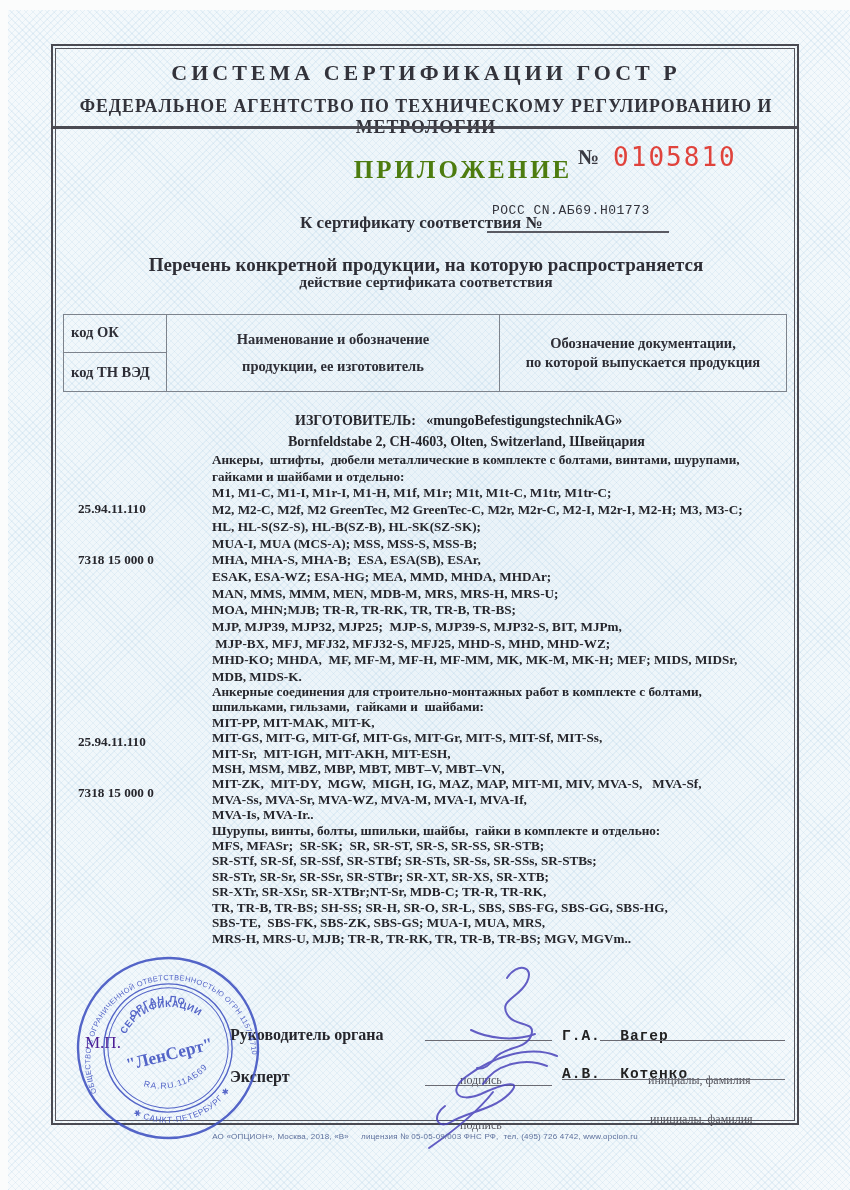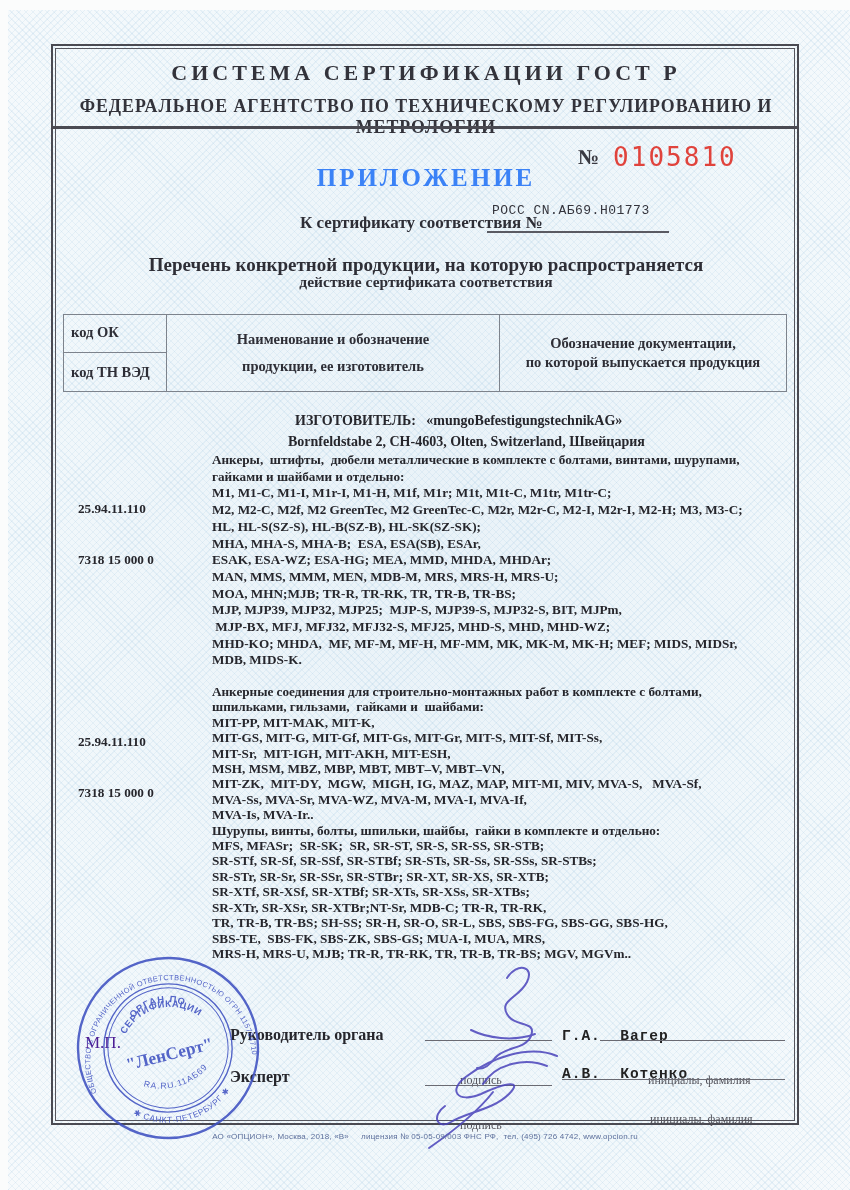--- a/index.html
+++ b/index.html
@@ -13,21 +13,21 @@
   .frame{position:absolute;left:51px;top:44px;width:744px;height:1077px;border:2.5px solid #4a4a52;}
   .frame-inner{position:absolute;inset:2px;border:1px solid #55555d;}
   .abs{position:absolute;}
   .ctr{left:57px;width:738px;text-align:center;}
   .hdr-title{top:60px;font-size:22px;font-weight:bold;letter-spacing:4px;color:#33333b;}
   .hdr-agency{top:96px;font-size:18px;font-weight:bold;letter-spacing:1px;color:#33333b;transform:scaleX(.99);}
   .hdr-rule{top:126px;left:53px;width:745px;height:2.5px;background:#4a4a52;}
   .formnum{top:142px;left:578px;display:flex;align-items:flex-start;gap:14px;}
   .formnum .nosign{font-size:21px;font-weight:bold;color:#3a3a42;margin-top:3px;}
   .formnum .digits{font-family:"DejaVu Sans Mono",monospace;font-size:26px;color:#e0433c;letter-spacing:2px;font-weight:500;}
-  .doc-title{top:164px;font-size:25px;font-weight:bold;letter-spacing:3px;color:#3b82f6;}
+  .doc-title{top:156px;font-size:25px;font-weight:bold;letter-spacing:3px;color:#4d7c0f;padding-left:37px;}
   .certline-label{top:213px;left:300px;font-size:17px;font-weight:bold;color:#2e2e36;}
   .certline-value{top:203px;left:492px;font-family:"Liberation Mono",monospace;font-size:13px;letter-spacing:.5px;color:#34343c;}
   .certline-rule{top:231px;left:487px;width:182px;height:1.5px;background:#5a5a62;}
   .subtitle1{top:254px;font-size:19px;font-weight:bold;color:#2e2e36;}
   .subtitle2{top:273px;font-size:15.5px;font-weight:bold;color:#2e2e36;}
   .tbl{top:302px;left:63px;width:724px;height:78px;border:1.5px solid #7d838c;display:flex;box-sizing:border-box;margin-top:12px;}
   .tbl-c1{width:102px;border-right:1.5px solid #7d838c;display:flex;flex-direction:column;}
   .tbl-c1a{height:38px;border-bottom:1.5px solid #7d838c;padding:8px 0 0 7px;box-sizing:border-box;}
   .tbl-c1b{flex:1;padding:10px 0 0 7px;box-sizing:border-box;}
   .tbl-c2{width:332px;border-right:1.5px solid #7d838c;display:flex;flex-direction:column;justify-content:center;text-align:center;gap:8px;}
@@ -106,20 +106,21 @@
     <div>7318 15 000 0</div>
   </div>
 
   <div class="abs plist plist1">
 
   <div class="pline">Анкеры,  штифты,  дюбели металлические в комплекте с болтами, винтами, шурупами,</div>
       <div class="pline">гайками и шайбами и отдельно:</div>
       <div class="pline">M1, M1-C, M1-I, M1r-I, M1-H, M1f, M1r; M1t, M1t-C, M1tr, M1tr-C;</div>
       <div class="pline">M2, M2-C, M2f, M2 GreenTec, M2 GreenTec-C, M2r, M2r-C, M2-I, M2r-I, M2-H; M3, M3-C;</div>
       <div class="pline">HL, HL-S(SZ-S), HL-B(SZ-B), HL-SK(SZ-SK);</div>
+      <div class="pline">MUA-I, MUA (MCS-A); MSS, MSS-S, MSS-B;</div>
       <div class="pline">MHA, MHA-S, MHA-B;  ESA, ESA(SB), ESAr,</div>
       <div class="pline">ESAK, ESA-WZ; ESA-HG; MEA, MMD, MHDA, MHDAr;</div>
       <div class="pline">MAN, MMS, MMM, MEN, MDB-M, MRS, MRS-H, MRS-U;</div>
       <div class="pline">MOA, MHN;MJB; TR-R, TR-RK, TR, TR-B, TR-BS;</div>
       <div class="pline">MJP, MJP39, MJP32, MJP25;  MJP-S, MJP39-S, MJP32-S, BIT, MJPm,</div>
       <div class="pline"> MJP-BX, MFJ, MFJ32, MFJ32-S, MFJ25, MHD-S, MHD, MHD-WZ;</div>
       <div class="pline">MHD-KO; MHDA,  MF, MF-M, MF-H, MF-MM, MK, MK-M, MK-H; MEF; MIDS, MIDSr,</div>
       <div class="pline">MDB, MIDS-K.</div>
     </div>
   <div class="abs plist plist2">
@@ -130,21 +131,20 @@
       <div class="pline">MIT-GS, MIT-G, MIT-Gf, MIT-Gs, MIT-Gr, MIT-S, MIT-Sf, MIT-Ss,</div>
       <div class="pline">MIT-Sr,  MIT-IGH, MIT-AKH, MIT-ESH,</div>
       <div class="pline">MSH, MSM, MBZ, MBP, MBT, MBT–V, MBT–VN,</div>
       <div class="pline">MIT-ZK,  MIT-DY,  MGW,  MIGH, IG, MAZ, MAP, MIT-MI, MIV, MVA-S,   MVA-Sf,</div>
       <div class="pline">MVA-Ss, MVA-Sr, MVA-WZ, MVA-M, MVA-I, MVA-If,</div>
       <div class="pline">MVA-Is, MVA-Ir..</div>
       <div class="pline">Шурупы, винты, болты, шпильки, шайбы,  гайки в комплекте и отдельно:</div>
       <div class="pline">MFS, MFASr;  SR-SK;  SR, SR-ST, SR-S, SR-SS, SR-STB;</div>
       <div class="pline">SR-STf, SR-Sf, SR-SSf, SR-STBf; SR-STs, SR-Ss, SR-SSs, SR-STBs;</div>
       <div class="pline">SR-STr, SR-Sr, SR-SSr, SR-STBr; SR-XT, SR-XS, SR-XTB;</div>
-      <div class="pline">SR-XTf, SR-XSf, SR-XTBf; SR-XTs, SR-XSs, SR-XTBs;</div>
       <div class="pline">SR-XTr, SR-XSr, SR-XTBr;NT-Sr, MDB-C; TR-R, TR-RK,</div>
       <div class="pline">TR, TR-B, TR-BS; SH-SS; SR-H, SR-O, SR-L, SBS, SBS-FG, SBS-GG, SBS-HG,</div>
       <div class="pline">SBS-TE,  SBS-FK, SBS-ZK, SBS-GS; MUA-I, MUA, MRS,</div>
       <div class="pline">MRS-H, MRS-U, MJB; TR-R, TR-RK, TR, TR-B, TR-BS; MGV, MGVm..</div>
     </div>
 
   <div class="abs sig-label" style="top:1026px;left:230px;">Руководитель органа</div>
   <div class="abs sig-line" style="top:1040px;left:425px;width:127px;"></div>
   <div class="abs sig-caption" style="top:1043px;left:460px;">подпись</div>
   <div class="abs sig-name" style="top:1028px;left:562px;">Г.А.  Вагер</div>

